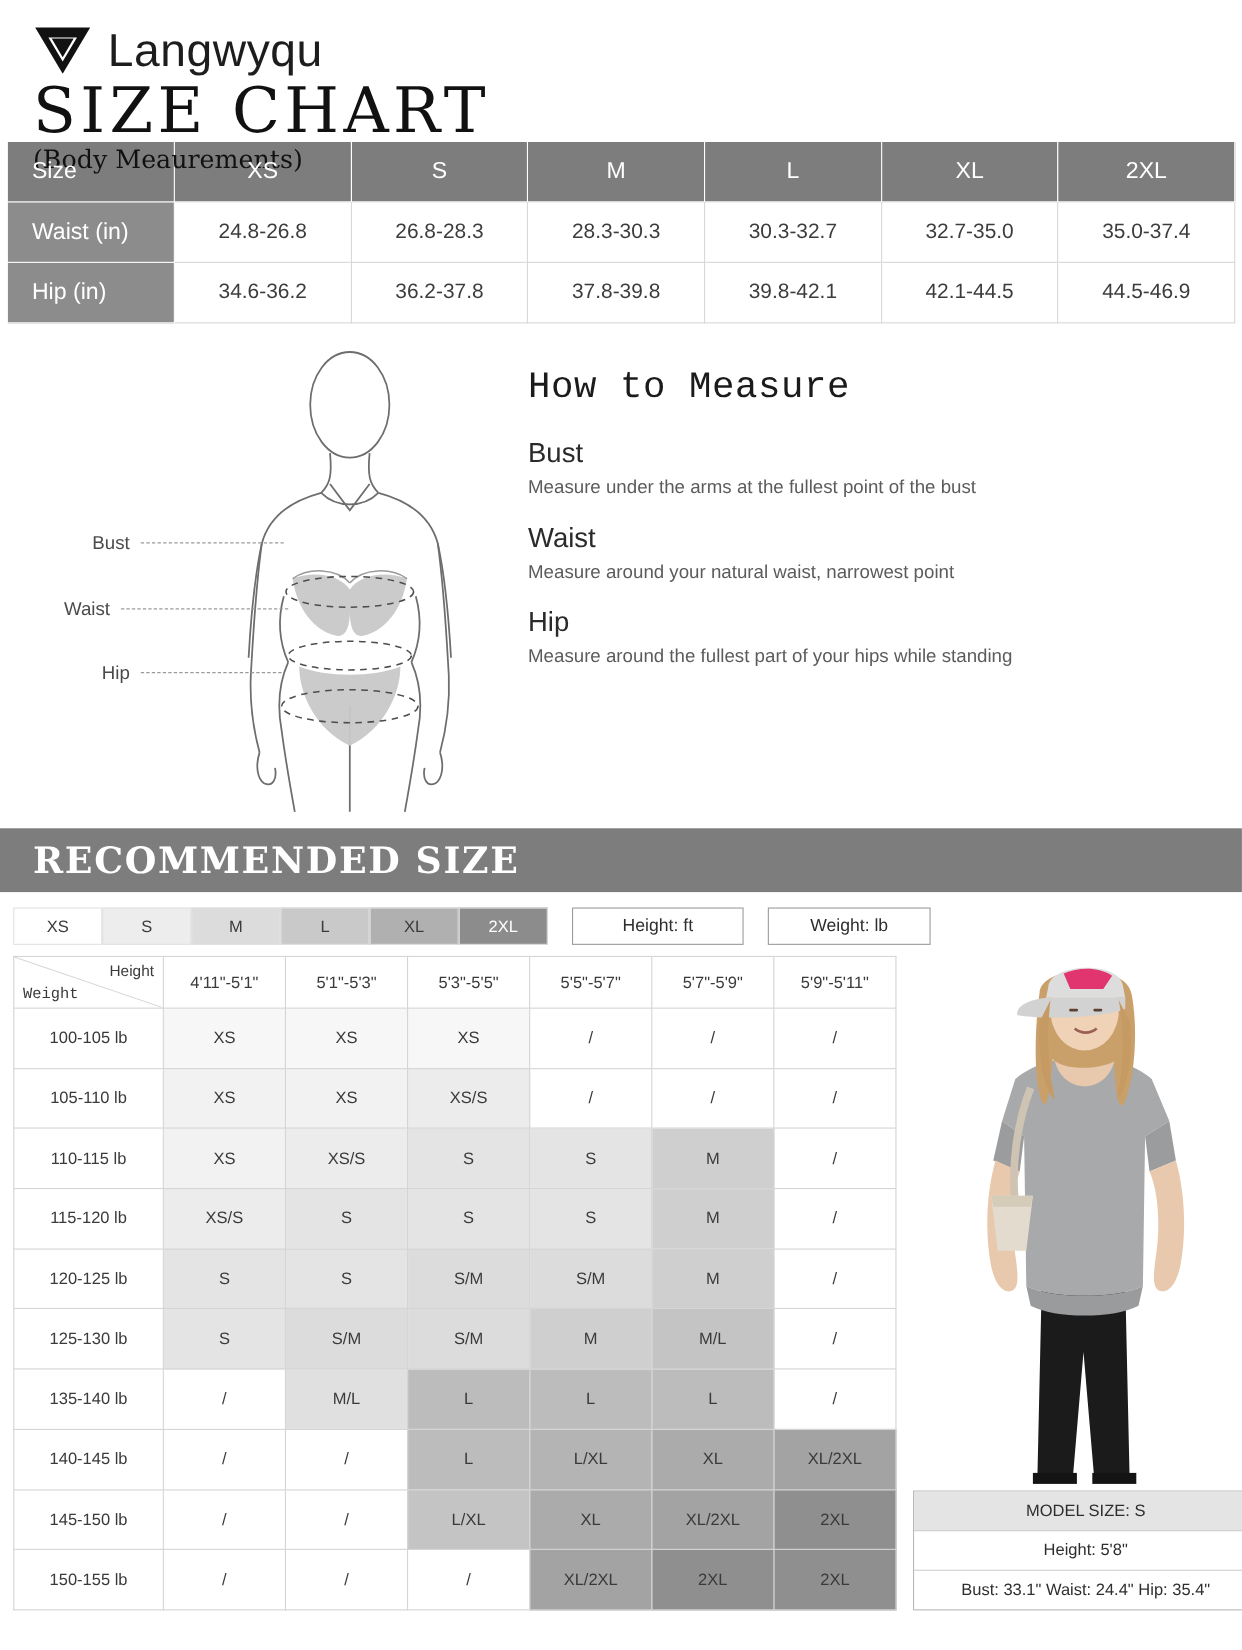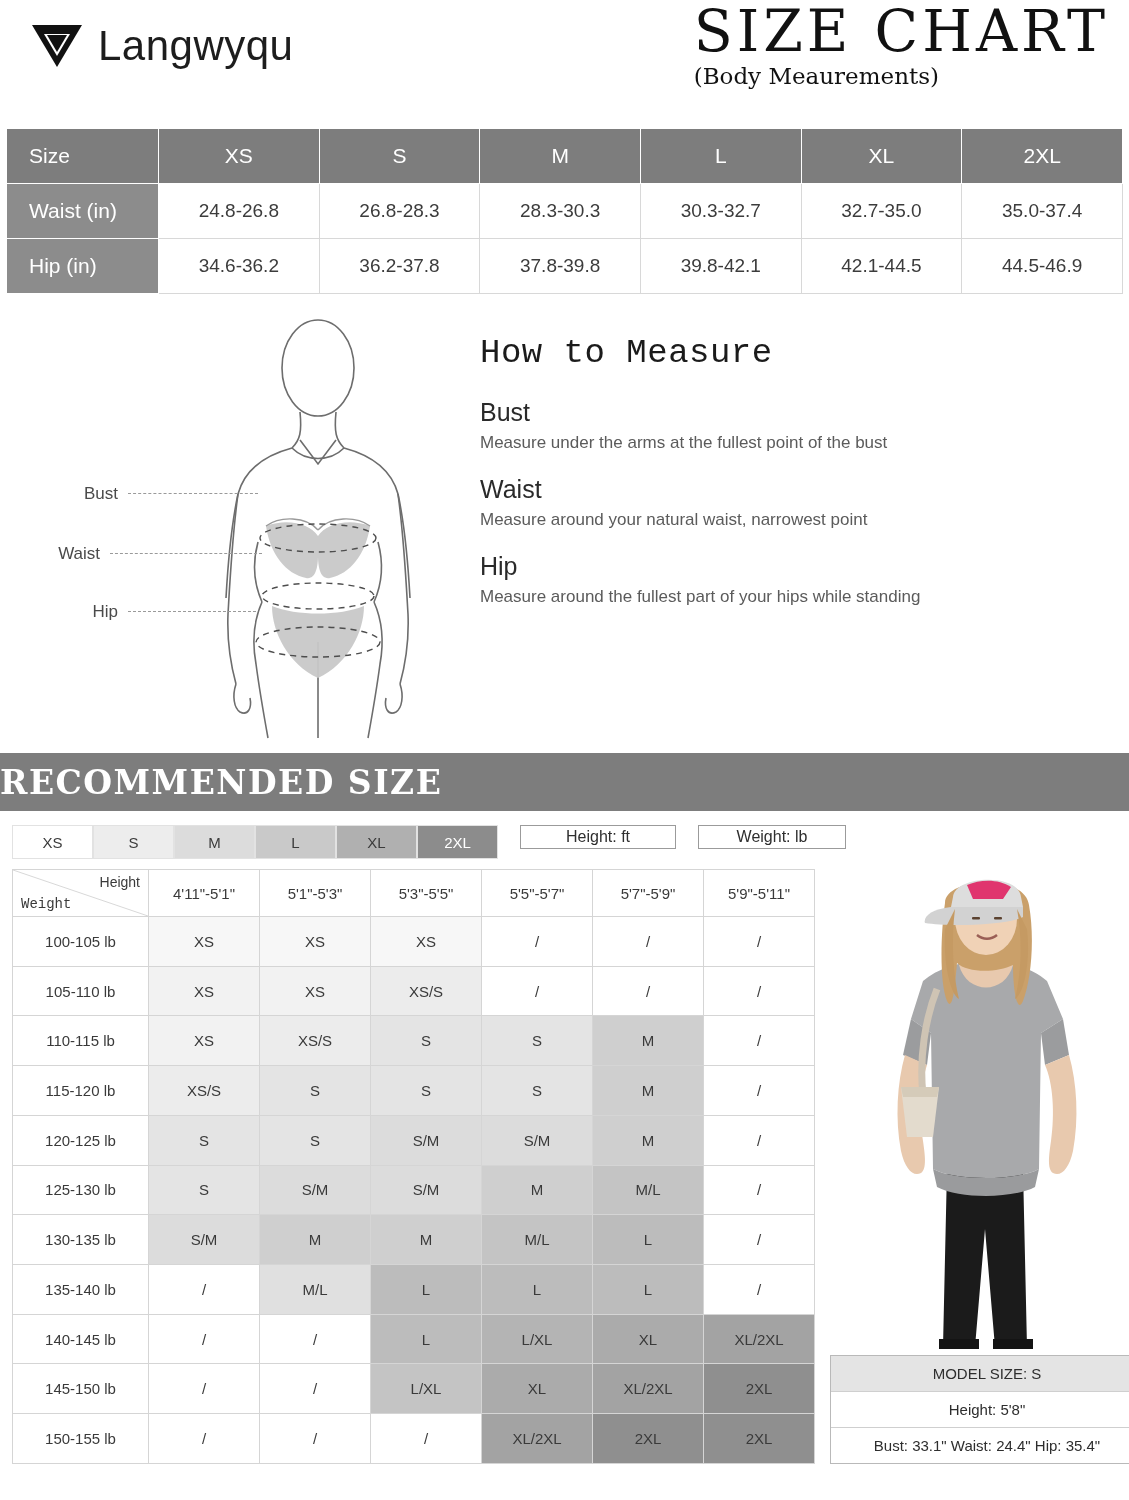--- a/index.html
+++ b/index.html
@@ -17,20 +17,21 @@
   }
 
   
   .header {
     height: 128px;
     display: flex;
     align-items: flex-start;
     justify-content: space-between;
     padding: 0 12px 0 30px;
     box-sizing: border-box;
+    flex-direction: column;
   }
   .brand {
     display: flex;
     align-items: center;
     margin-top: 22px;
   }
   .brand-mark {
     width: 54px;
     height: 48px;
     margin-right: 14px;
@@ -148,20 +149,21 @@
     border-top: 1px dashed #9a9a9a;
     height: 0;
   }
 
   
   .rec-banner {
     background: #7d7d7d;
     height: 58px;
     display: flex;
     align-items: center;
+    padding-left: 30px;
     margin-top: 4px;
   }
   .rec-banner-text {
     font-family: "DejaVu Serif", serif;
     color: #ffffff;
     font-size: 33px;
     letter-spacing: 1.5px;
     font-weight: 700;
   }
 
@@ -176,21 +178,21 @@
     height: 34px;
     display: flex;
     align-items: center;
     justify-content: center;
     font-size: 15px;
     color: #3b3b3b;
     border: 1px solid #e2e2e2;
     box-sizing: border-box;
   }
   .legend-box {
-    height: 24px;
+    height: 34px;
     display: flex;
     align-items: center;
     justify-content: center;
     font-size: 16px;
     color: #2e2e2e;
     border: 1px solid #9b9b9b;
     background: #ffffff;
     box-sizing: border-box;
     margin-left: 22px;
     padding: 0 18px;
@@ -499,29 +501,20 @@
       <tr>
         <td>125-130 lb</td>
         <td style="background:#e4e4e4">S</td>
         <td style="background:#dcdcdc">S/M</td>
         <td style="background:#dcdcdc">S/M</td>
         <td style="background:#cfcfcf">M</td>
         <td style="background:#c4c4c4">M/L</td>
         <td>/</td>
       </tr>
       <tr>
-        <td>130-135 lb</td>
-        <td style="background:#dcdcdc">S/M</td>
-        <td style="background:#cfcfcf">M</td>
-        <td style="background:#cfcfcf">M</td>
-        <td style="background:#c4c4c4">M/L</td>
-        <td style="background:#bcbcbc">L</td>
-        <td>/</td>
-      </tr>
-      <tr>
         <td>135-140 lb</td>
         <td>/</td>
         <td style="background:#e0e0e0">M/L</td>
         <td style="background:#bcbcbc">L</td>
         <td style="background:#bcbcbc">L</td>
         <td style="background:#bcbcbc">L</td>
         <td>/</td>
       </tr>
       <tr>
         <td>140-145 lb</td>

